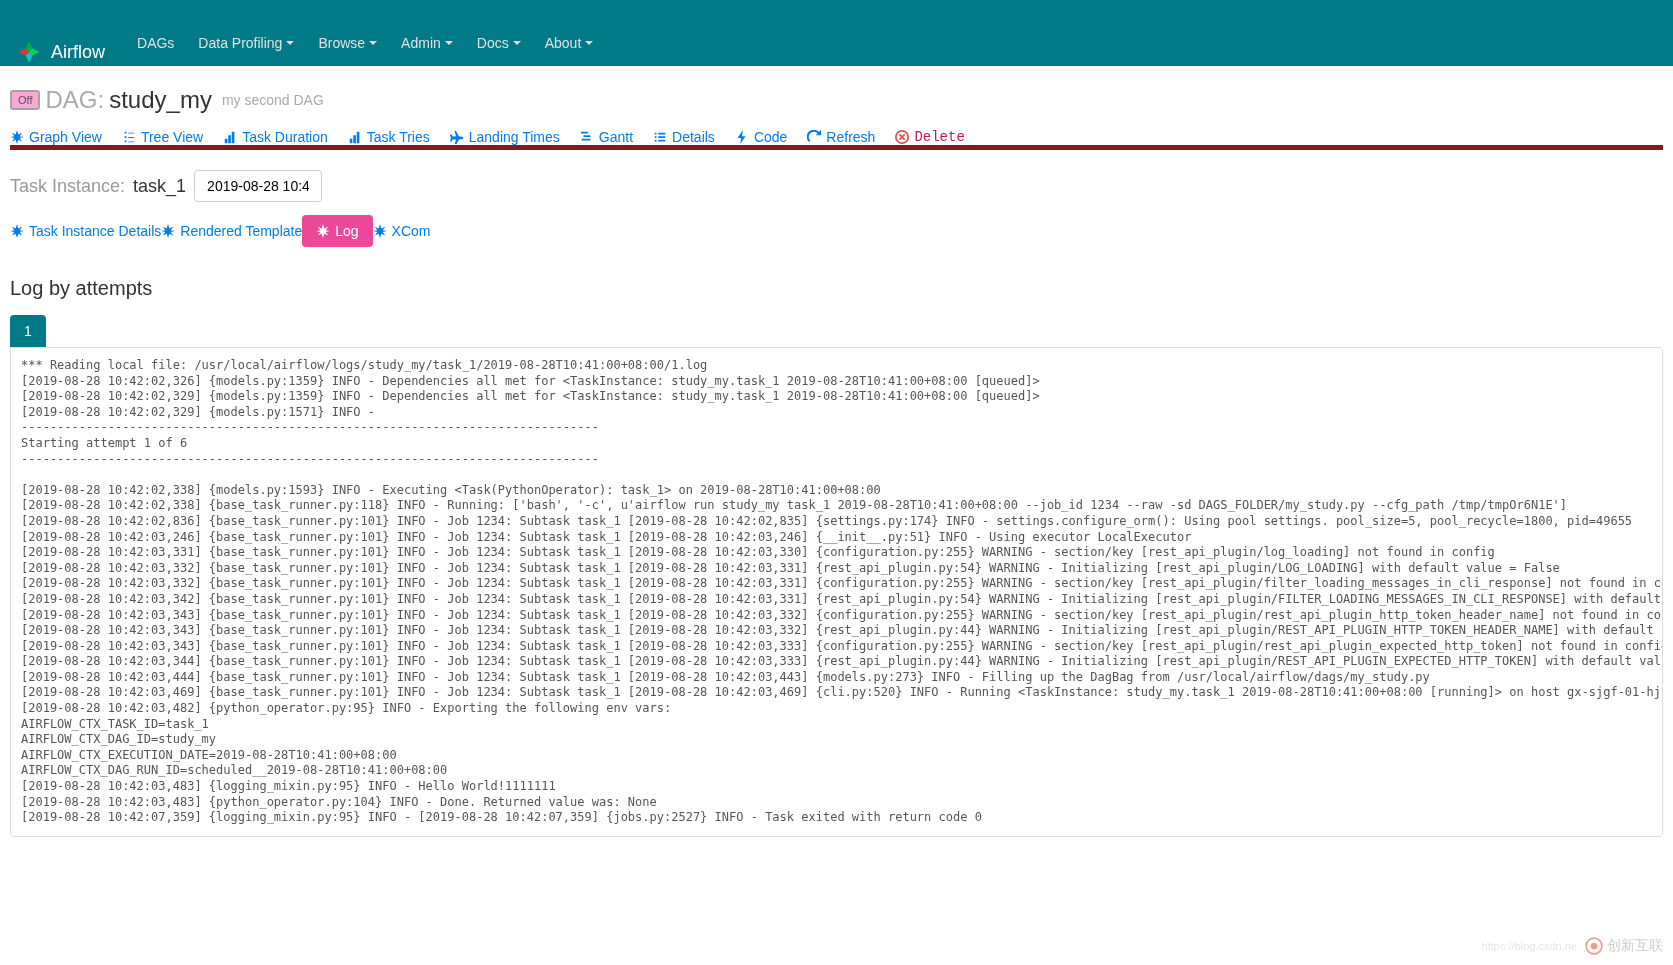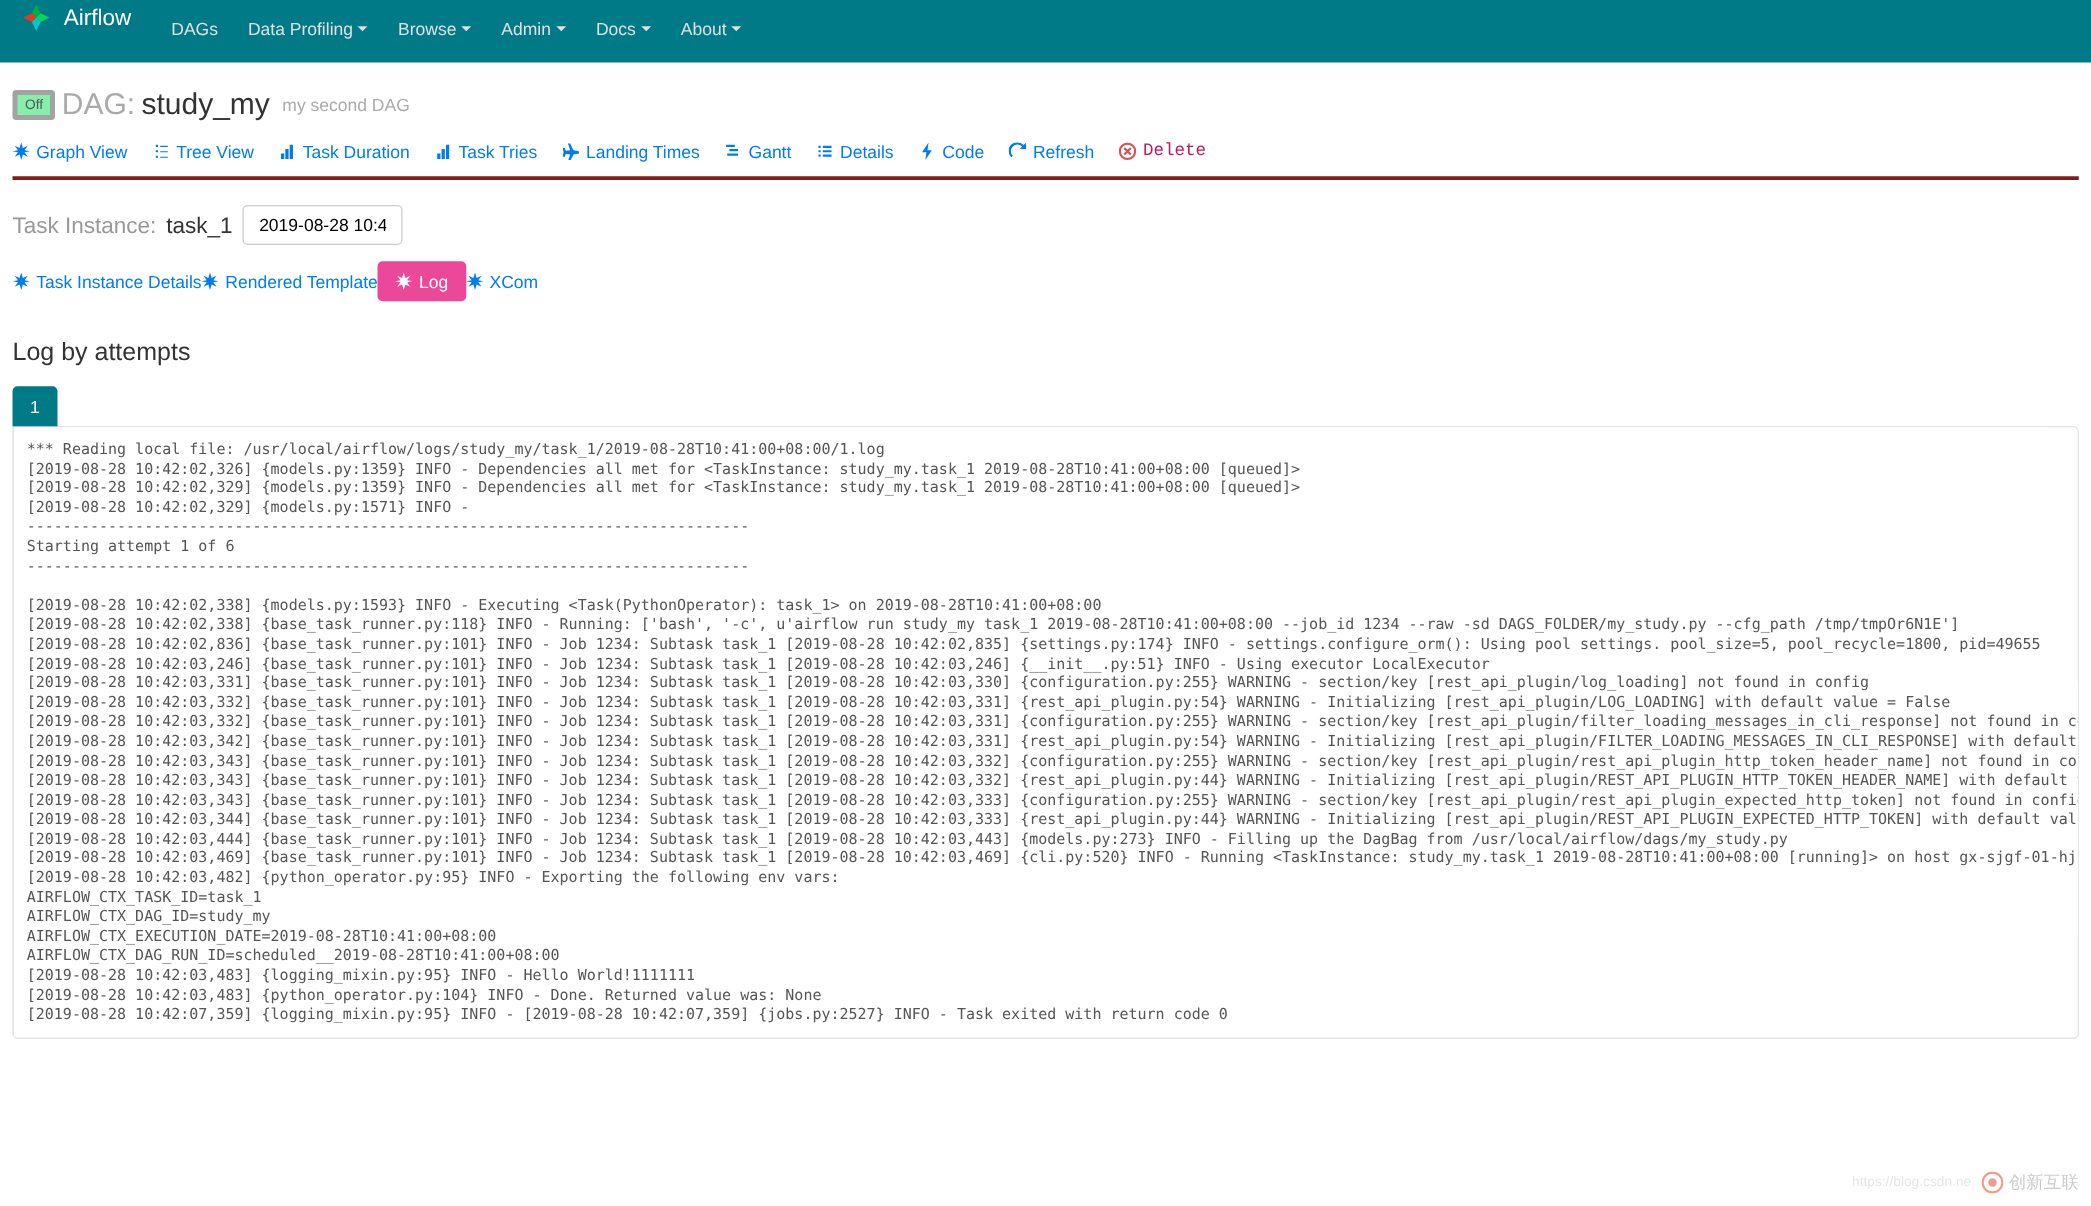--- a/index.html
+++ b/index.html
@@ -1,33 +1,33 @@
 <!DOCTYPE html>
 <html><head>
   <meta charset="utf-8">
   <style>
     * { margin: 0; padding: 0; box-sizing: border-box; }
     body { font-family: "Helvetica Neue", Helvetica, Arial, sans-serif; font-size: 14px; color: #333; background: #fff; }
     
-    .navbar { background: #007A87; color: #fff; height: 50px; display: flex; align-items: flex-start; padding: 0 15px; }
+    .navbar { background: #007A87; color: #fff; height: 66px; display: flex; align-items: flex-end; padding: 0 15px; }
     .navbar-brand { display: flex; align-items: center; color: #fff; font-size: 18px; margin-right: 20px; text-decoration: none; }
     .logo { width: 28px; height: 28px; margin-right: 8px; }
     .nav { display: flex; list-style: none; }
     .nav-item { padding: 15px 12px; color: #e0e0e0; cursor: pointer; font-size: 14px; display: flex; align-items: center; }
     .caret { display: inline-block; width: 0; height: 0; margin-left: 4px; border-left: 4px solid transparent; border-right: 4px solid transparent; border-top: 4px solid #e0e0e0; }
     
     .container { padding: 20px 10px 10px 10px; }
     
     .dag-header { margin-bottom: 15px; display: flex; align-items: center; gap: 5px; }
-    .toggle-btn { background: #86efac; border: 4px solid #a3a3a3; border-radius: 3px; padding: 2px 6px; font-size: 11px; color: #555; cursor: pointer; }
+    .toggle-btn { background: #f9a8d4; border: 2px solid #a3a3a3; border-radius: 3px; padding: 2px 6px; font-size: 11px; color: #555; cursor: pointer; }
     .dag-label { color: #aaa; font-size: 24px; font-weight: 400; }
     .dag-name { color: #333; font-size: 24px; font-weight: 400; }
     .dag-desc { color: #aaa; font-size: 14px; margin-left: 5px; }
     
-    .tabs-row { display: flex; gap: 20px; border-bottom: 3px solid #7f1d1d; padding-bottom: 12px; margin-bottom: 20px; flex-wrap: wrap; }
+    .tabs-row { display: flex; gap: 20px; border-bottom: 5px solid #7f1d1d; margin-bottom: 20px; flex-wrap: wrap; }
     .tab-link { color: #017cee; display: flex; align-items: center; gap: 5px; text-decoration: none; font-size: 14px; cursor: pointer; }
     .tab-link.danger { color: #be185d; font-family: Liberation Mono, monospace; }
     .icon-sm { width: 14px; height: 14px; display: inline-block; }
     
     .task-instance-row { display: flex; align-items: center; gap: 8px; margin-bottom: 13px; }
     .ti-label { color: #999; font-size: 18px; }
     .ti-value { color: #333; font-size: 18px; }
     .ti-input { border: 1px solid #ccc; border-radius: 4px; padding: 7px 12px; font-size: 14px; width: 128px; }
     
     .subtabs-row { display: flex; align-items: center; margin-bottom: 30px; }

